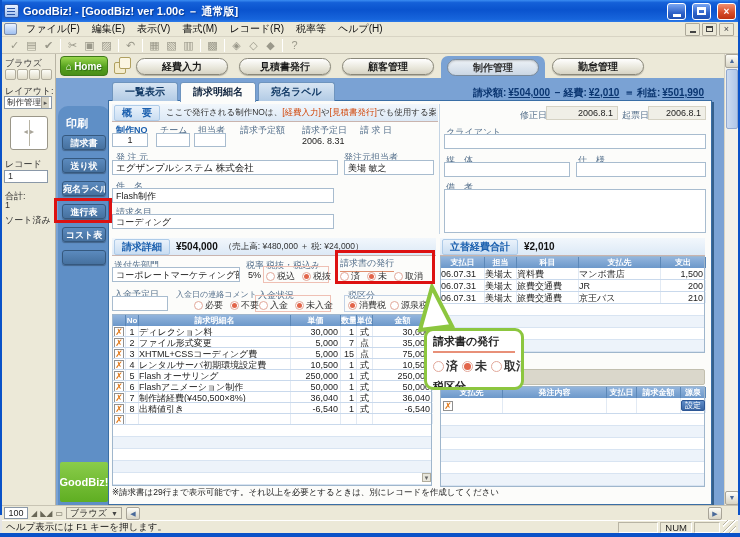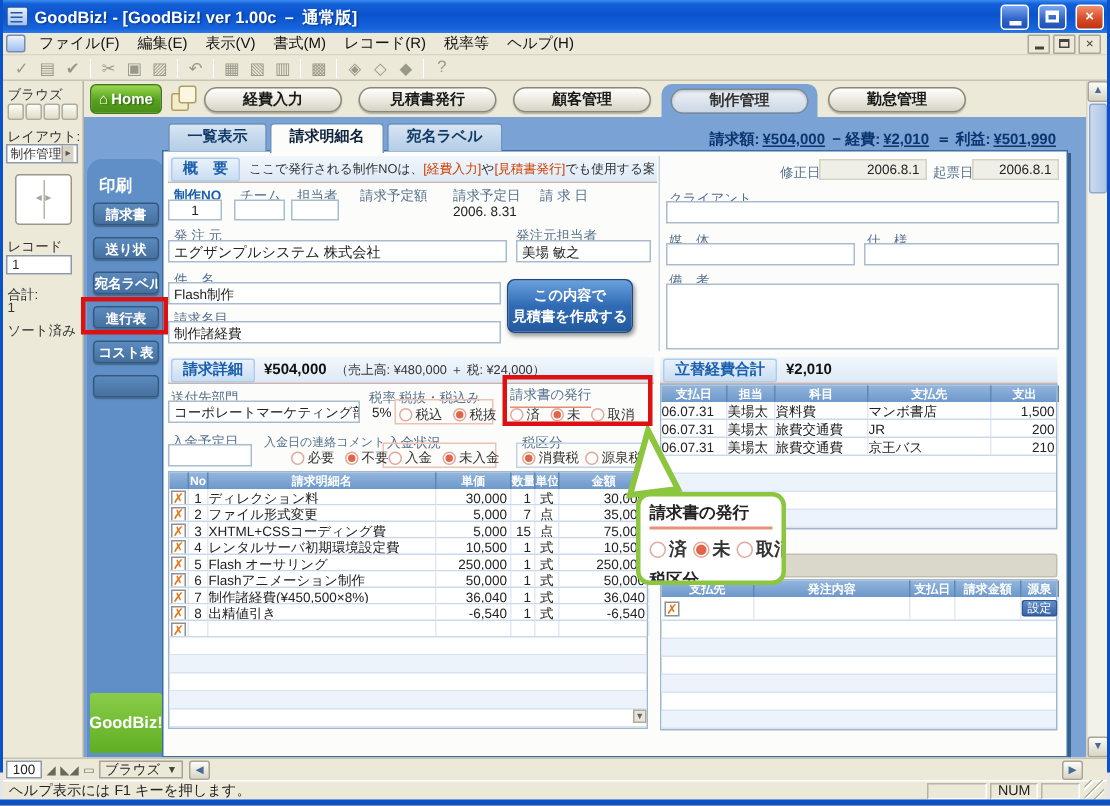--- a/index.html
+++ b/index.html
@@ -327,24 +327,21 @@
   <span class="lbl" style="left:446px;top:154px;">媒　体</span>
   <span class="fld" style="left:444px;top:162px;width:126px;height:15px;"></span>
   <span class="lbl" style="left:578px;top:154px;">仕　様</span>
   <span class="fld" style="left:576px;top:162px;width:130px;height:15px;"></span>
   <span class="lbl" style="left:446px;top:181px;">備　考</span>
   <span class="fld" style="left:444px;top:189px;width:262px;height:44px;"></span>
 
   <span class="lbl" style="left:116px;top:180px;">件　名</span>
   <span class="fld" style="left:112px;top:188px;width:222px;height:15px;">Flash制作</span>
   <span class="lbl" style="left:116px;top:206px;">請求名目</span>
-  <span class="fld" style="left:112px;top:214px;width:222px;height:15px;">制作諸経費</span>
-  <span class="estbtn">
-    <span>この内容で</span><br><span>見積書を作成する</span>
-  </span>
+  <span class="fld" style="left:112px;top:214px;width:222px;height:15px;">コーディング</span>
 
   <div class="secbar" style="left:112px;top:238px;width:324px;">
     <span class="chip">請求詳細</span>
     <span style="font-weight:bold;font-size:10px;color:#111;">¥504,000</span>
     <span style="font-size:8.5px;color:#333;white-space:nowrap;">（売上高: ¥480,000 ＋ 税: ¥24,000）</span>
   </div>
 
   <span class="lbl" style="left:114px;top:259px;">送付先部門</span>
   <span class="fld" style="left:112px;top:267px;width:128px;height:15px;">コーポレートマーケティング部</span>
   <span class="lbl" style="left:246px;top:259px;">税率</span>
@@ -537,20 +534,21 @@
         <span class="num"></span>
       </div>
     </div>
     <div class="erow"></div>
     <div class="erow alt"></div>
     <div class="erow"></div>
     <div class="erow alt"></div>
     <div class="erow"></div>
   </div>
   <span class="minisb" style="left:422px;top:473px;">▼</span>
+  <span class="tnote" style="left:112px;top:487px;">※請求書は29行まで表示可能です。それ以上を必要とするときは、別にレコードを作成してください</span>
 
   <div class="secbar" style="left:440px;top:238px;width:265px;">
     <span class="chip">立替経費合計</span>
     <span style="font-weight:bold;font-size:10px;color:#111;">¥2,010</span>
   </div>
   <div class="tbl" style="left:440px;top:256px;width:265px;">
     <div class="thead grid-exp" style="line-height:12px;">
       <span>支払日</span>
       <span>担当</span>
       <span>科目</span>

